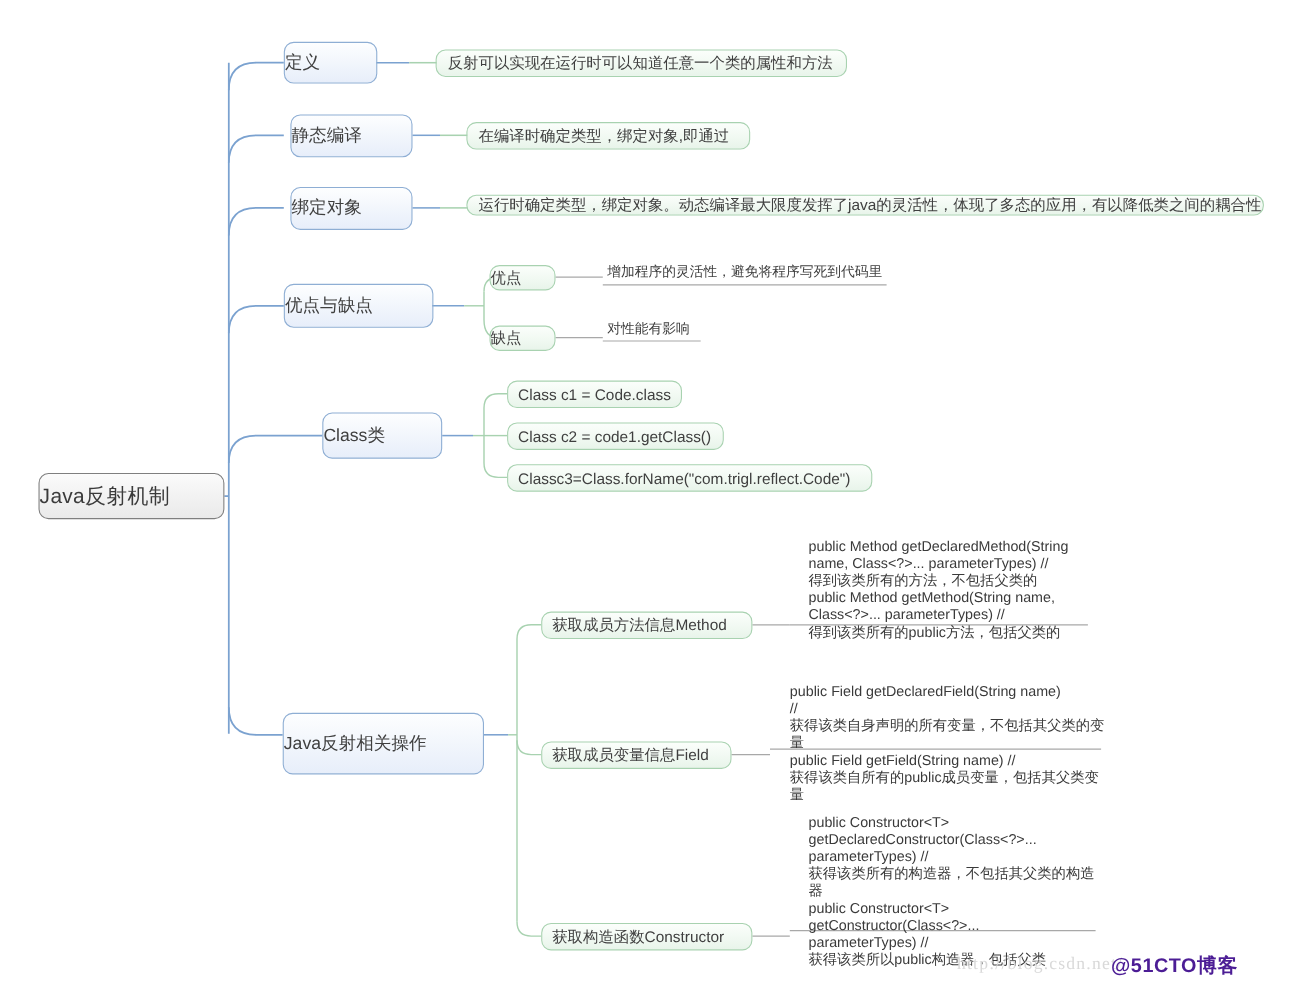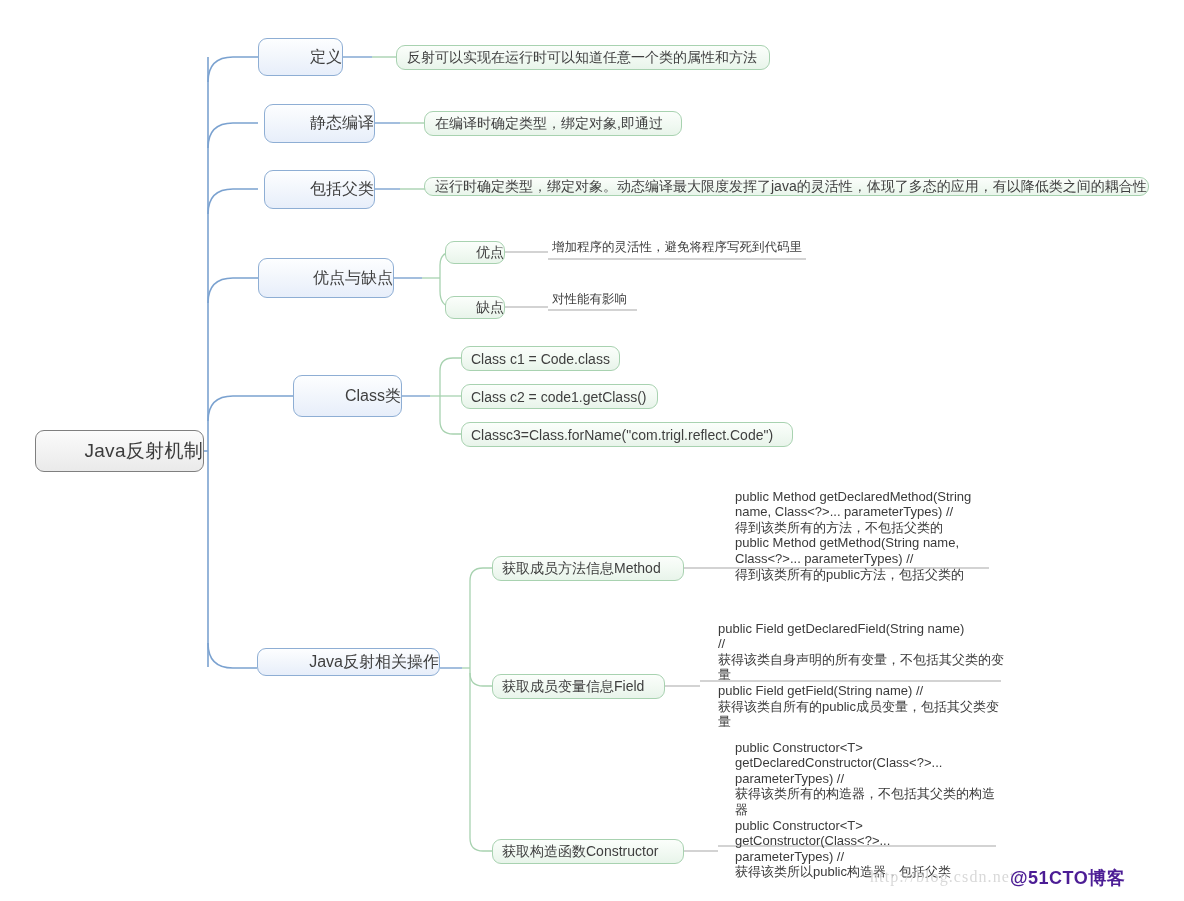--- a/index.html
+++ b/index.html
@@ -24,21 +24,21 @@
     left: 0; top: 0;
     width: 1184px;
     height: 901px;
     pointer-events: none;
   }
   .node {
     position: absolute;
     box-sizing: border-box;
     display: flex;
     align-items: center;
-    justify-content: flex-end;
+    justify-content: flex-start;
     white-space: nowrap;
     border-radius: 9px;
     z-index: 3;
   }
   
   .node.root {
     border: 1.6px solid #7f7f7f;
     background: linear-gradient(to bottom, #fbfbfb 0%, #f3f3f3 45%, #eaeaea 100%);
     color: #3b3b3b;
     font-size: 19px;
@@ -183,21 +183,21 @@
   </div>
 
   <div class="node blue" style="left:264px; top:104px; width:111px; height:39px;">
     <span>静态编译</span>
   </div>
   <div class="node green" style="left:424px; top:111px; width:258px; height:25px; justify-content:flex-start; padding:0 10px;">
     <span>在编译时确定类型，绑定对象,即通过</span>
   </div>
 
   <div class="node blue" style="left:264px; top:170px; width:111px; height:39px;">
-    <span>包括父类</span>
+    <span>绑定对象</span>
   </div>
   <div class="node green" style="left:424px; top:177px; width:725px; height:19px; justify-content:flex-start; padding:0 10px;">
     <span>运行时确定类型，绑定对象。动态编译最大限度发挥了java的灵活性，体现了多态的应用，有以降低类之间的耦合性</span>
   </div>
 
   <div class="node blue" style="left:258px; top:258px; width:136px; height:40px;">
     <span>优点与缺点</span>
   </div>
   <div class="node green" style="left:445px; top:241px; width:60px; height:23px;">
     <span>优点</span>
@@ -218,21 +218,21 @@
   <div class="node green" style="left:461px; top:346px; width:159px; height:25px; justify-content:flex-start; padding:0 9px;">
     <span>Class c1 = Code.class</span>
   </div>
   <div class="node green" style="left:461px; top:384px; width:197px; height:25px; justify-content:flex-start; padding:0 9px;">
     <span>Class c2 = code1.getClass()</span>
   </div>
   <div class="node green" style="left:461px; top:422px; width:332px; height:25px; justify-content:flex-start; padding:0 9px;">
     <span>Classc3=Class.forName("com.trigl.reflect.Code")</span>
   </div>
 
-  <div class="node blue" style="left:257px; top:648px; width:183px; height:28px;">
+  <div class="node blue" style="left:257px; top:648px; width:183px; height:56px;">
     <span>Java反射相关操作</span>
   </div>
 
   <div class="node green" style="left:492px; top:556px; width:192px; height:25px; justify-content:flex-start; padding:0 9px;">
     <span>获取成员方法信息Method</span>
   </div>
   <div class="block" style="left:735px; top:473px; width:262px;">
     <span>public Method getDeclaredMethod(String
 name, Class&lt;?&gt;... parameterTypes) //
 得到该类所有的方法，不包括父类的

